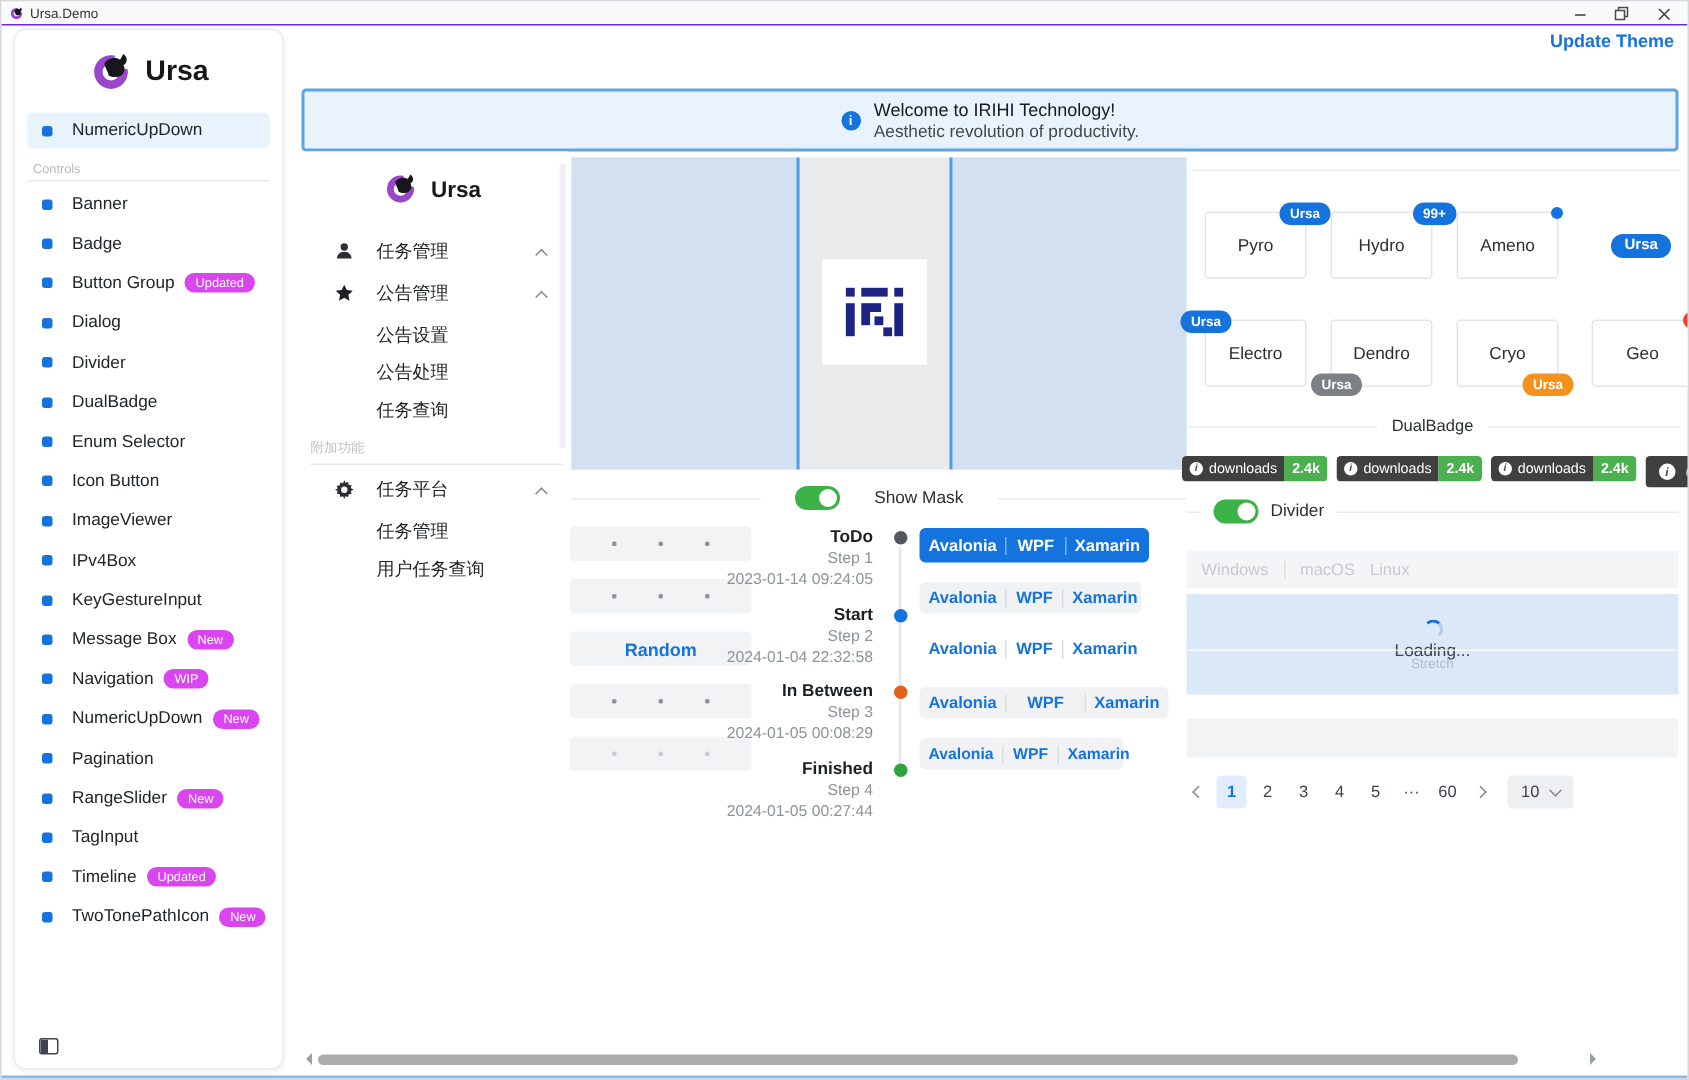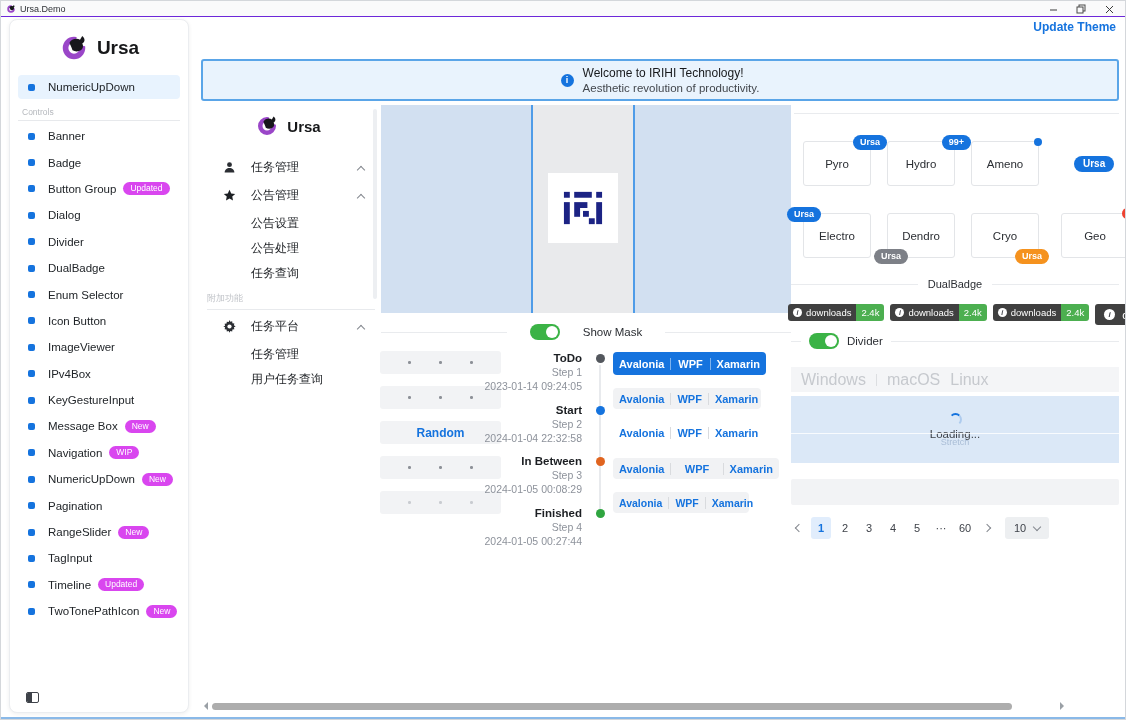--- a/index.html
+++ b/index.html
@@ -107,27 +107,27 @@
 .red-dot.top-right{top:-6px;right:-5px}
 .top-left{top:-7px;left:-17px}
 .bottom-left{bottom:-7px;left:-14px}
 .bottom-right{bottom:-7px;right:-11px}
 .alone-pill{margin-left:19px;height:16px;line-height:16px;font-size:10px;border-radius:9px;padding:0 9px;background:#1573de;color:#fff;font-weight:bold}
 .db-divider{position:absolute;left:790px;top:277px;width:328px;display:flex;align-items:center;gap:10px;font-size:11px;color:#2b2e33}
 .db-row{position:absolute;left:787px;top:303px;display:flex;gap:6px;align-items:flex-start}
 .dualbadge{display:flex;height:17px;border-radius:3px;overflow:hidden;font-size:9.5px;flex:none}
 .db-left{background:#404040;color:#fff;display:flex;align-items:center;gap:4px;padding:0 5px;white-space:nowrap}
 .db-info{width:9px;height:9px;border-radius:50%;background:#fff;color:#47494f;font-size:7px;font-weight:bold;font-style:italic;display:flex;align-items:center;justify-content:center;flex:none}
-.db-right{background:#4caf50;color:#fff;font-weight:normal;padding:0 5px;display:flex;align-items:center}
+.db-right{background:#4caf50;color:#fff;font-weight:bold;padding:0 5px;display:flex;align-items:center}
 .dualbadge.lg{height:21px;font-size:11.5px;margin-top:0}
 .dualbadge.lg .db-left{padding:0 9px;gap:7px}
 .dualbadge.lg .db-info{width:11px;height:11px;font-size:8px}
 .divider-row{position:absolute;left:790px;top:332px;width:328px;height:16px;display:flex;align-items:center;gap:8px}
 .divider-row .hline.short{flex:0 0 10px}
-.tabs-bar{position:absolute;left:790px;top:366px;width:328px;height:25px;background:#f4f5f7;display:flex;align-items:center;gap:10px;padding:0 10px;font-size:16px;color:#c6c9ce}
+.tabs-bar{position:absolute;left:790px;top:366px;width:328px;height:25px;background:#f4f5f7;display:flex;align-items:center;gap:10px;padding:0 10px;font-size:11px;color:#c6c9ce}
 .tab{white-space:nowrap}
 .tab-sep{width:1px;height:12px;background:#dcdee1}
 .loading-box{position:absolute;left:790px;top:395px;width:328px;height:67px;background:#dbe8f7;display:flex;flex-direction:column;align-items:center;justify-content:center}
 .load-line{position:absolute;left:0;right:0;top:37px;height:1px;background:rgba(255,255,255,.8)}
 .spinner{width:13px;height:13px;border-radius:50%;border:2px solid transparent;border-top-color:#1573de;border-right-color:#aecbee;margin-bottom:2px}
 .load-text{font-size:11.5px;color:#3f434a}
 .load-sub{font-size:9px;color:#a9bdd6;margin-top:-3px}
 .gray-bar{position:absolute;left:790px;top:478px;width:328px;height:26px;background:#f2f3f5;border-radius:2px}
 .pagination{position:absolute;left:790px;top:516px;display:flex;align-items:center;gap:4px}
 .pg{min-width:20px;height:22px;line-height:22px;text-align:center;font-size:11px;color:#3f434a;border-radius:3px;padding:0 3px;cursor:pointer}

